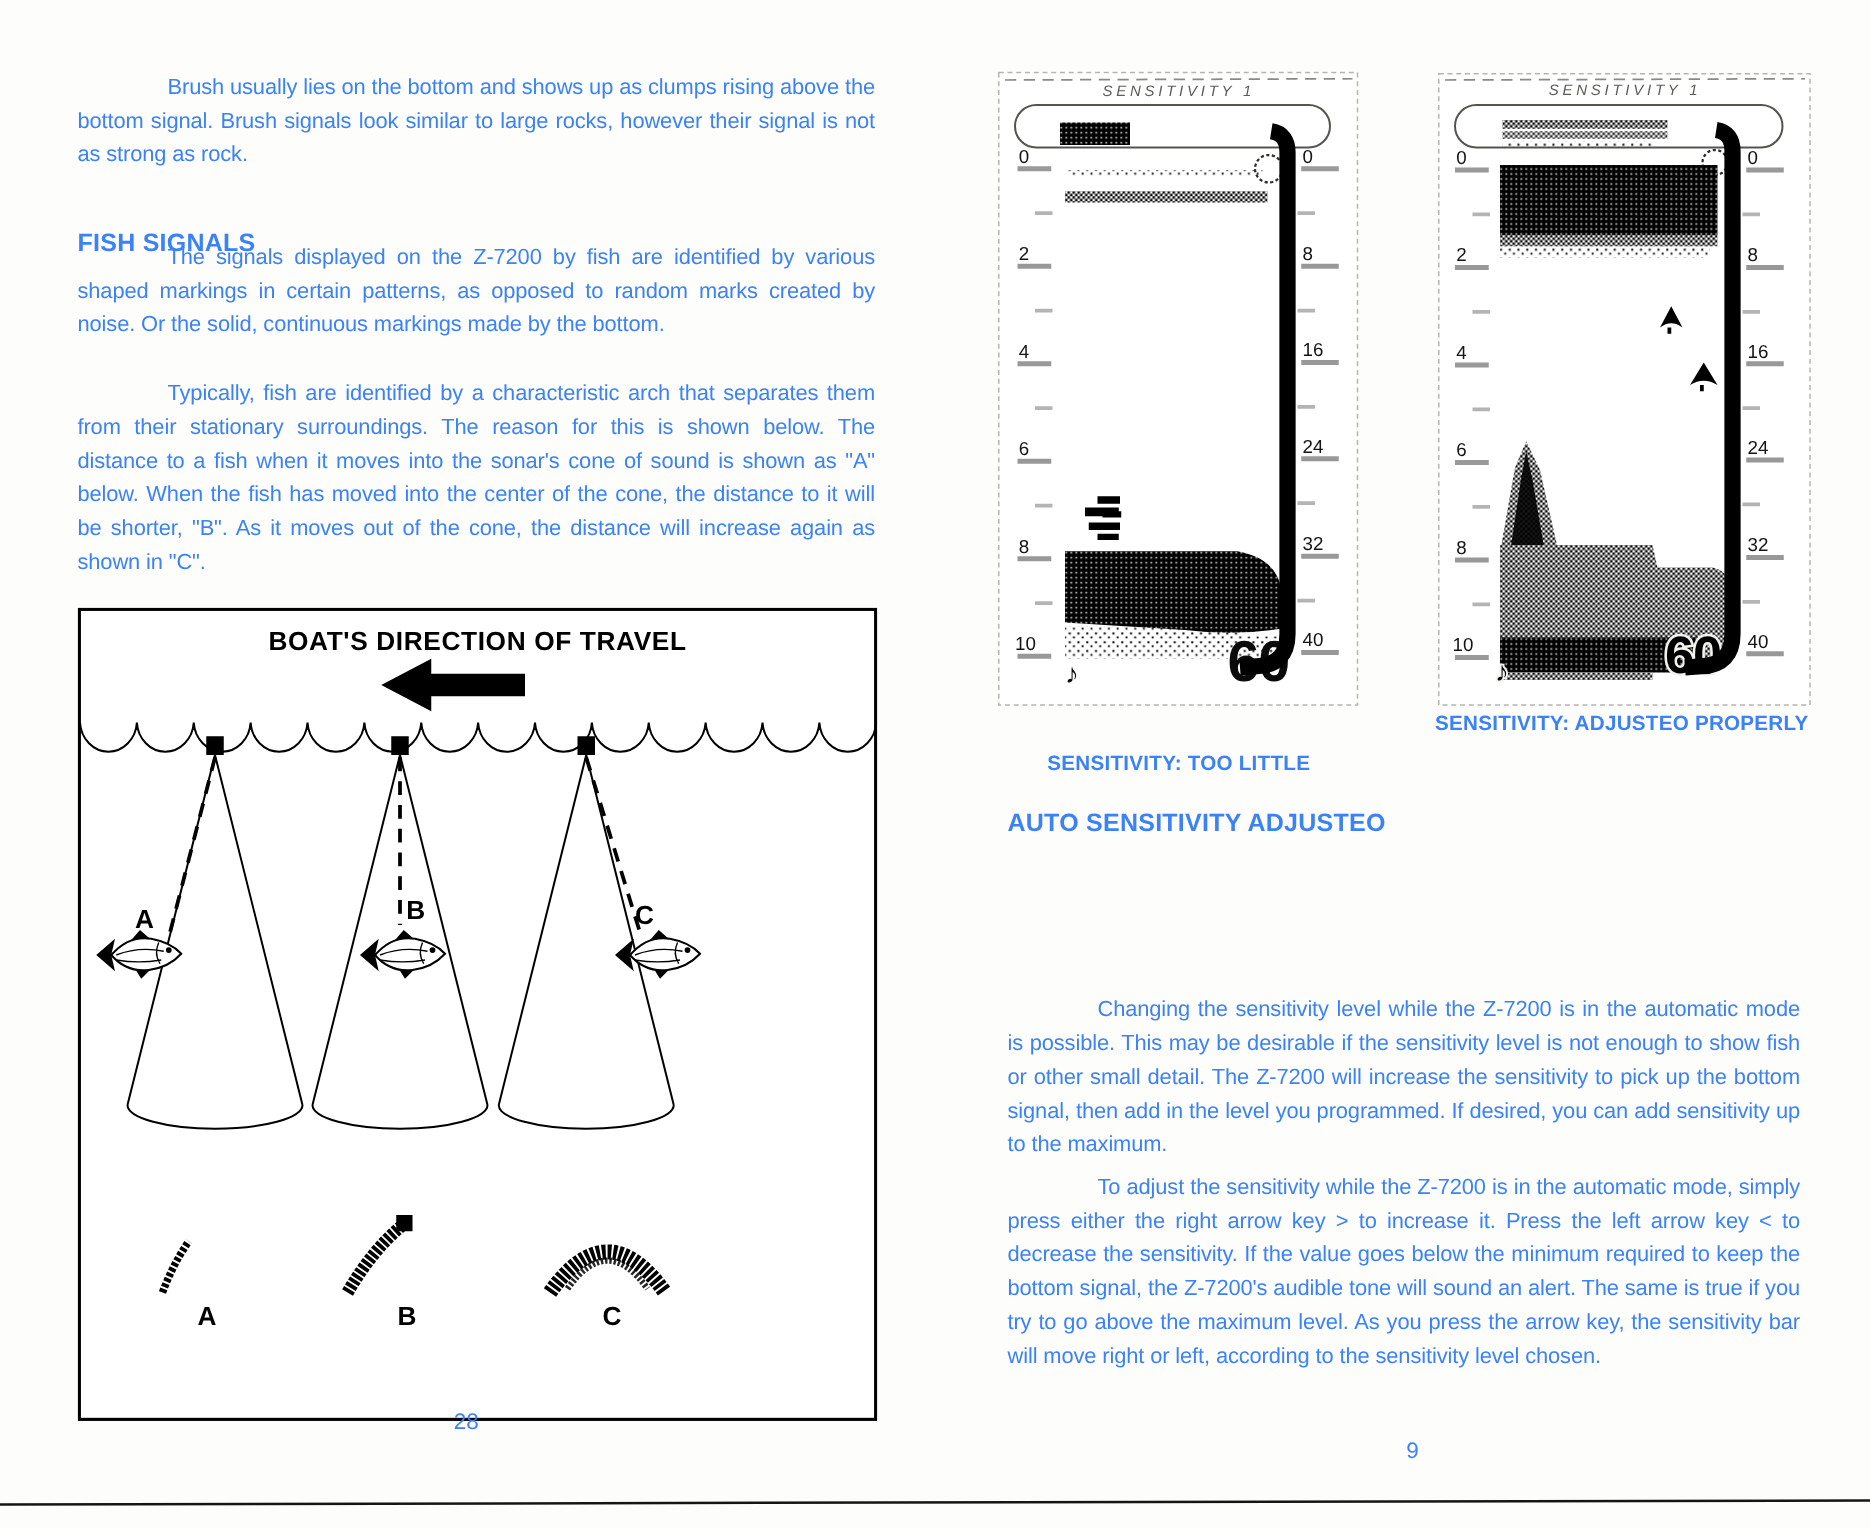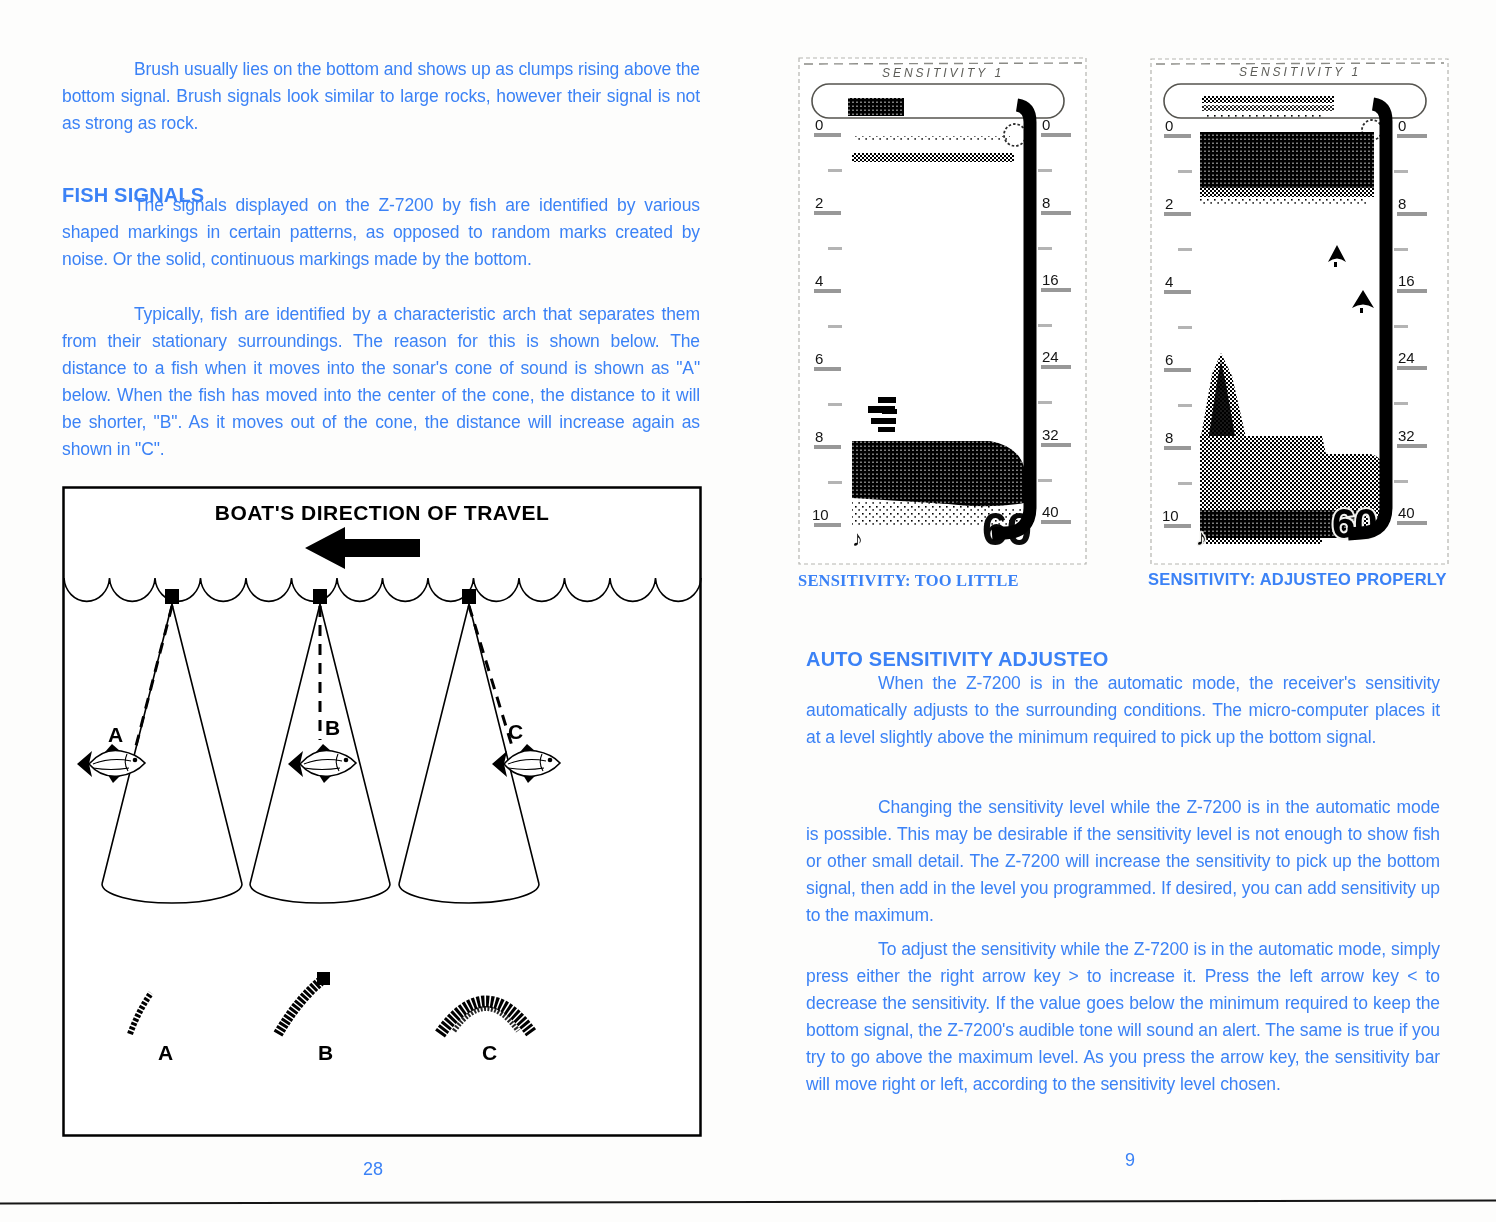--- a/index.html
+++ b/index.html
@@ -88,21 +88,21 @@
       <path d="M216,548 Q236,514 259,495" fill="none" stroke="#000" stroke-width="10" stroke-dasharray="3,1.4"></path>
       <rect x="255" y="486" width="13" height="13" fill="#000"></rect>
       <path d="M378,548 Q424,483 470,548" fill="none" stroke="#000" stroke-width="12" stroke-dasharray="3,1.5"></path>
       <path d="M392,545 Q424,500 456,545" fill="none" stroke="#000" stroke-width="5" stroke-dasharray="2,1.5" opacity="0.85"></path>
     </g>
     <text x="96" y="574" font-size="21" font-weight="bold">A</text>
     <text x="256" y="574" font-size="21" font-weight="bold">B</text>
     <text x="420" y="574" font-size="21" font-weight="bold">C</text>
   </svg>
 
-  <div class="pgnum" style="left:363px;top:1159px;">28</div>
+  <div class="pgnum" style="left:363px;top:1127px;">28</div>
 
   <div class="sonar-wrap" style="left:798px;top:57px;">
   <svg width="290" height="512" viewBox="0 0 290 512">
     <defs>
       <pattern id="pLdense" width="4" height="4" patternUnits="userSpaceOnUse">
         <rect width="4" height="4" fill="#000"></rect>
             <rect x="2.4" y="0.6" width="1.2" height="1.2" fill="#fff"></rect>
       </pattern>
       <pattern id="pL50" width="4" height="4" patternUnits="userSpaceOnUse">
         <rect width="4" height="4" fill="#fff"></rect>
@@ -284,26 +284,25 @@
         <rect x="244" y="112" width="14" height="3"></rect>
             <rect x="244" y="190" width="14" height="3"></rect>
         <rect x="244" y="267" width="14" height="3"></rect>
             <rect x="244" y="344" width="14" height="3"></rect>
         <rect x="244" y="422" width="14" height="3"></rect>
       </g>
     </g>
   </svg>
   </div>
 
-  <div class="cap" style="left:798px;top:571px;width:290px;text-align:left;font-family:Liberation Serif, serif;">SENSITIVITY: TOO LITTLE</div>
+  <div class="cap" style="left:798px;top:602px;width:290px;text-align:center;">SENSITIVITY: TOO LITTLE</div>
   <div class="cap" style="left:1148px;top:570px;width:300px;text-align:left;">SENSITIVITY: ADJUSTEO PROPERLY</div>
 
   <div class="hd" style="left:806px;top:648px;">AUTO SENSITIVITY ADJUSTEO</div>
 
-  <div class="para" style="left:806px;top:670px;width:634px;">When the Z-7200 is in the automatic mode, the receiver's sensitivity automatically adjusts to the surrounding conditions.  The micro-computer places it at a level slightly above the minimum required to pick up the bottom signal.</div>
 
   <div class="para" style="left:806px;top:794px;width:634px;">Changing the sensitivity level while the Z-7200 is in the automatic mode is possible.  This may be desirable if the sensitivity level is not enough to show fish or other small detail.  The Z-7200 will increase the sensitivity to pick up the bottom signal, then add in the level you programmed.   If desired, you can add sensitivity up to the maximum.</div>
 
   <div class="para" style="left:806px;top:936px;width:634px;">To adjust the sensitivity while the Z-7200 is in the automatic mode, simply press either the right arrow key &gt; to increase it.  Press the left arrow key &lt; to decrease the sensitivity.   If the value goes below the minimum required to keep the bottom signal, the Z-7200's audible tone will sound an alert.  The same is true if you try to go above the maximum level.   As you press the arrow key, the sensitivity bar will move right or left, according to the sensitivity level chosen.</div>
 
   <div class="pgnum" style="left:1125px;top:1150px;">9</div>
 
   <div class="rule"></div>
 </div>
 

